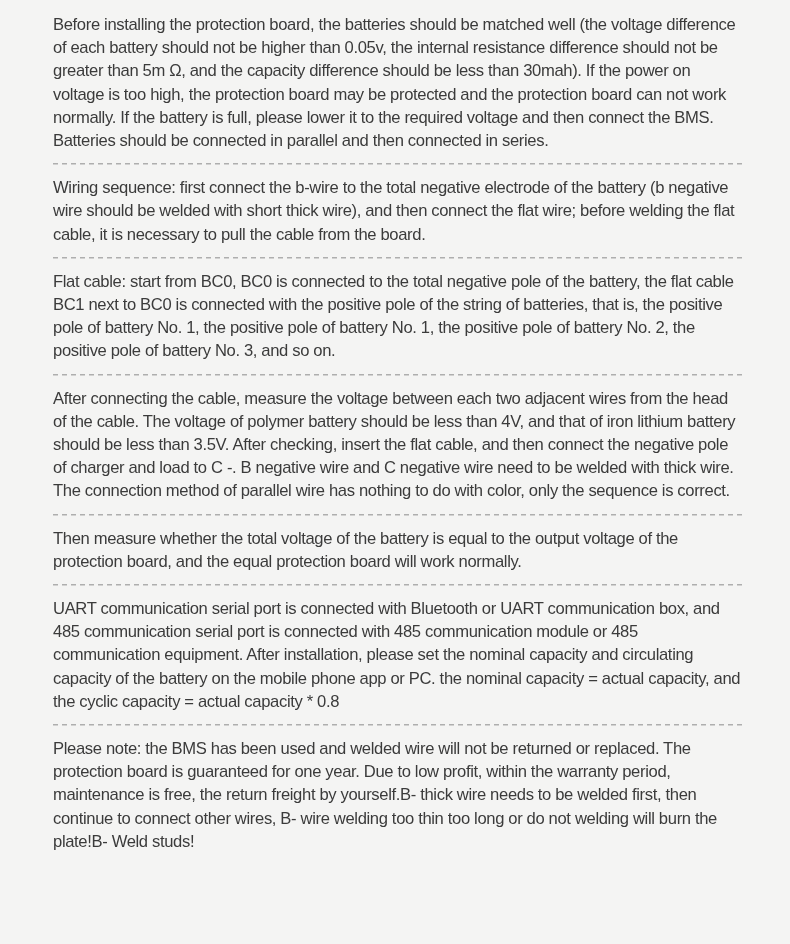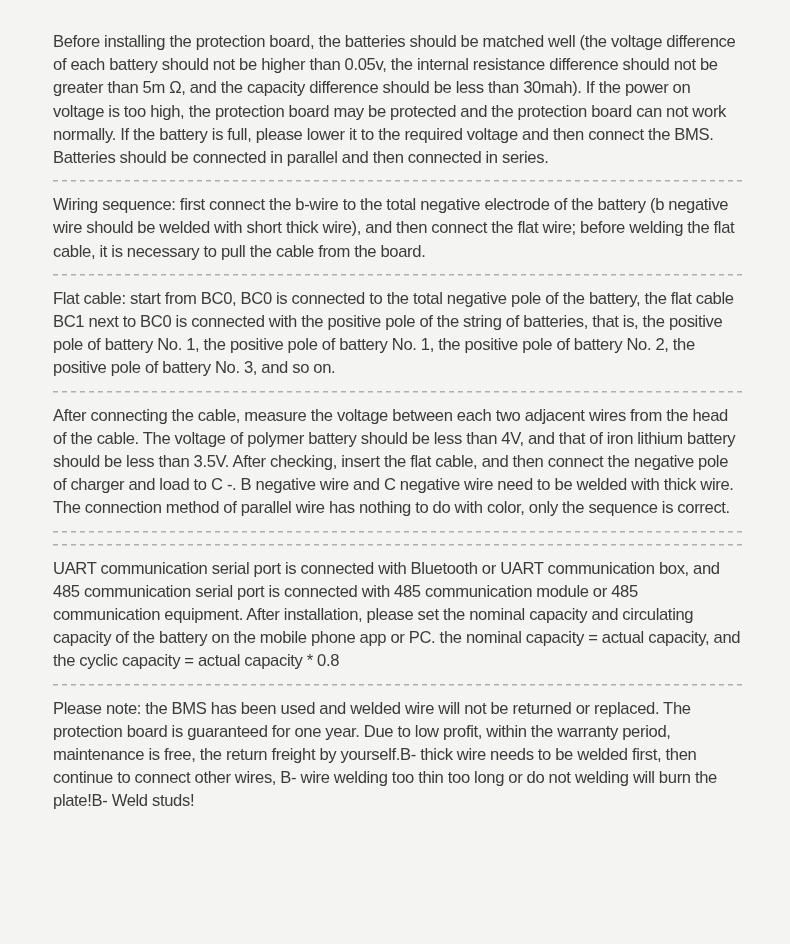--- a/index.html
+++ b/index.html
@@ -10,21 +10,21 @@
     width: 790px;
     height: 944px;
     background: #f4f4f3;
     overflow: hidden;
     font-family: "Liberation Sans", sans-serif;
   }
   .doc {
     box-sizing: border-box;
     width: 790px;
     height: 944px;
-    padding: 30px 48px 0 53px;
+    padding: 13px 48px 0 53px;
     color: #3b3b3b;
   }
   .para {
     margin: 0;
     font-size: 16.6px;
     letter-spacing: -0.35px;
     line-height: 23.2px;
     font-weight: 400;
     text-align: left;
   }
@@ -46,17 +46,18 @@
 
 <div class="doc">
   <p class="para">Before installing the protection board, the batteries should be matched well (the voltage difference of each battery should not be higher than 0.05v, the internal resistance difference should not be greater than 5m Ω, and the capacity difference should be less than 30mah). If the power on voltage is too high, the protection board may be protected and the protection board can not work normally. If the battery is full, please lower it to the required voltage and then connect the BMS. Batteries should be connected in parallel and then connected in series.</p>
   <div class="divider"></div>
   <p class="para">Wiring sequence: first connect the b-wire to the total negative electrode of the battery (b negative wire should be welded with short thick wire), and then connect the flat wire; before welding the flat cable, it is necessary to pull the cable from the board.</p>
   <div class="divider"></div>
   <p class="para">Flat cable: start from BC0, BC0 is connected to the total negative pole of the battery, the flat cable BC1 next to BC0 is connected with the positive pole of the string of batteries, that is, the positive pole of battery No. 1, the positive pole of battery No. 1, the positive pole of battery No. 2, the positive pole of battery No. 3, and so on.</p>
   <div class="divider"></div>
   <p class="para">After connecting the cable, measure the voltage between each two adjacent wires from the head of the cable. The voltage of polymer battery should be less than 4V, and that of iron lithium battery should be less than 3.5V. After checking, insert the flat cable, and then connect the negative pole of charger and load to C -. B negative wire and C negative wire need to be welded with thick wire. The connection method of parallel wire has nothing to do with color, only the sequence is correct.</p>
   <div class="divider"></div>
+  <p class="para">Then measure whether the total voltage of the battery is equal to the output voltage of the protection board, and the equal protection board will work normally.</p>
   <div class="divider"></div>
   <p class="para">UART communication serial port is connected with Bluetooth or UART communication box, and 485 communication serial port is connected with 485 communication module or 485 communication equipment. After installation, please set the nominal capacity and circulating capacity of the battery on the mobile phone app or PC. the nominal capacity = actual capacity, and the cyclic capacity = actual capacity * 0.8</p>
   <div class="divider"></div>
   <p class="para">Please note: the BMS has been used and welded wire will not be returned or replaced. The protection board is guaranteed for one year. Due to low profit, within the warranty period, maintenance is free, the return freight by yourself.B- thick wire needs to be welded first, then continue to connect other wires, B- wire welding too thin too long or do not welding will burn the plate!B- Weld studs!</p>
 </div>
 
 </body></html>

